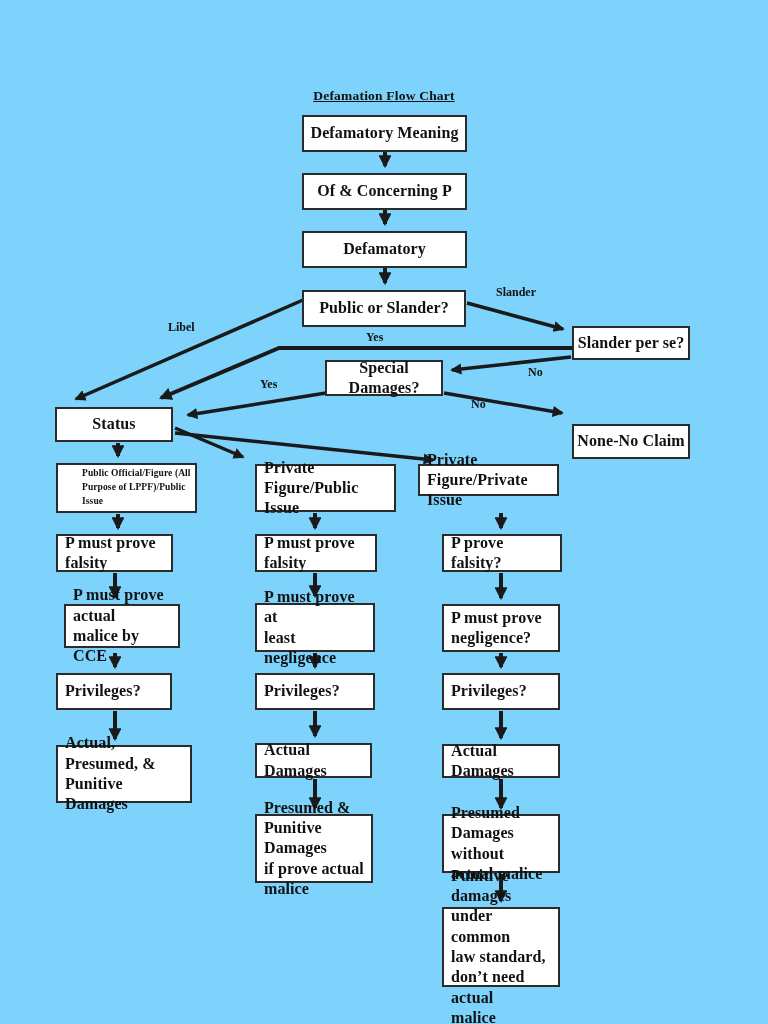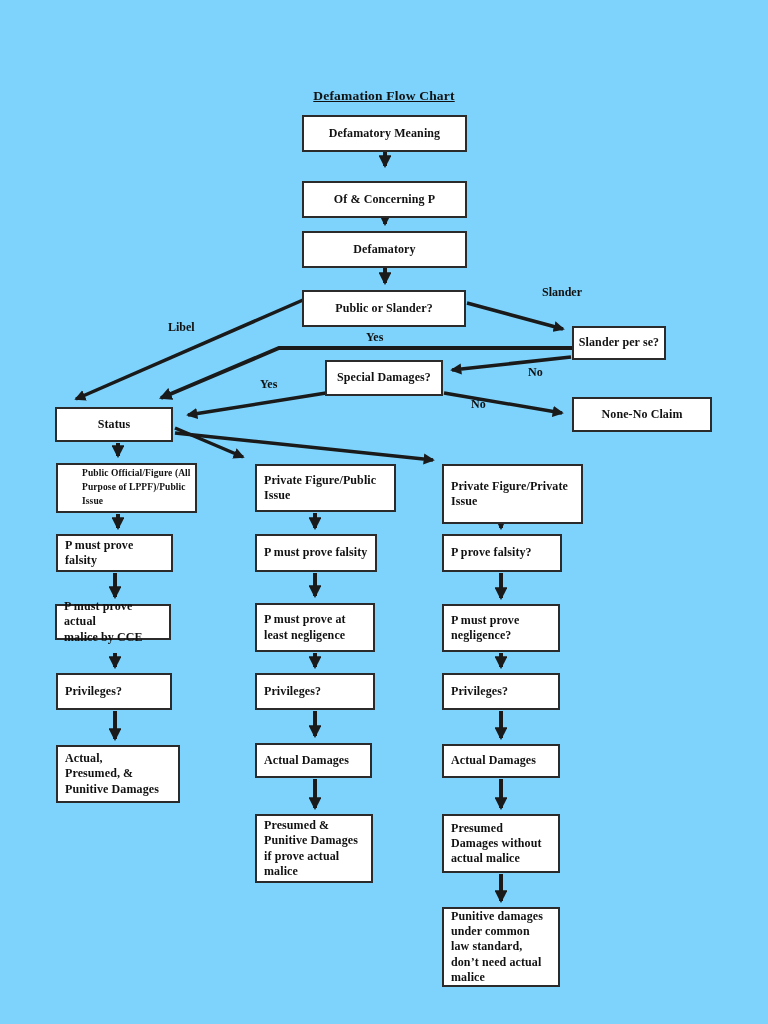--- a/index.html
+++ b/index.html
@@ -8,21 +8,21 @@
     font-family:"Liberation Serif", serif; color:#111; overflow:hidden;
   }
   .title {
     position:absolute; left:0; top:88px; width:768px; text-align:center;
     font-size:13.5px; font-weight:bold; text-decoration:underline; letter-spacing:.2px;
   }
   svg.connectors { position:absolute; left:0; top:0; z-index:1; }
   .box {
     position:absolute; z-index:2; box-sizing:border-box; background:#fff;
     border:2px solid #2b2b2b; display:flex; align-items:center;
-    font-weight:bold; font-size:12px; line-height:1.27; white-space:pre-line;
+    font-weight:bold; font-size:16px; line-height:1.27; white-space:pre-line;
     letter-spacing:.1px;
   }
   .center { justify-content:center; text-align:center; padding:1px 2px; }
   .left { justify-content:flex-start; text-align:left; padding:2px 3px 2px 7px; }
   .small { font-size:9.5px; line-height:1.45; }
   .elabel {
     position:absolute; z-index:2; font-weight:bold; font-size:12px; white-space:nowrap;
   }
 </style>
 </head>
@@ -69,59 +69,59 @@
       <line x1="501" y1="513" x2="501" y2="528" stroke-width="4" marker-end="url(#ah)"></line>
       <line x1="501" y1="573" x2="501" y2="598" stroke-width="4" marker-end="url(#ah)"></line>
       <line x1="501" y1="653" x2="501" y2="667" stroke-width="4" marker-end="url(#ah)"></line>
       <line x1="501" y1="711" x2="501" y2="738" stroke-width="4" marker-end="url(#ah)"></line>
       <line x1="501" y1="779" x2="501" y2="808" stroke-width="4" marker-end="url(#ah)"></line>
       <line x1="501" y1="874" x2="501" y2="901" stroke-width="4" marker-end="url(#ah)"></line>
     </g>
   </svg>
 
   <div class="box center" style="left:302px; top:115px; width:165px; height:37px;">Defamatory Meaning</div>
-  <div class="box center" style="left:302px; top:173px; width:165px; height:37px;margin-top:8px;">Of &amp; Concerning P</div>
+  <div class="box center" style="left:302px; top:173px; width:165px; height:37px;">Of &amp; Concerning P</div>
   <div class="box center" style="left:302px; top:231px; width:165px; height:37px;">Defamatory</div>
   <div class="box center" style="left:302px; top:290px; width:164px; height:37px;">Public or Slander?</div>
-  <div class="box center" style="left:572px; top:326px; width:94px; height:34px;">Slander per se?</div>
+  <div class="box center" style="left:572px; top:326px; width:118px; height:34px;">Slander per se?</div>
   <div class="box center" style="left:325px; top:360px; width:118px; height:36px;">Special Damages?</div>
   <div class="box center" style="left:55px; top:407px; width:118px; height:35px;">Status</div>
-  <div class="box center" style="left:572px; top:397px; width:140px; height:35px;">None-No Claim</div>
+  <div class="box center" style="left:572px; top:424px; width:118px; height:35px;">None-No Claim</div>
 
   <div class="elabel" style="left:168px; top:320px;text-align:right;">Libel</div>
-  <div class="elabel" style="left:496px; top:285px;margin-left:46px;">Slander</div>
+  <div class="elabel" style="left:496px; top:285px;">Slander</div>
   <div class="elabel" style="left:366px; top:330px;">Yes</div>
   <div class="elabel" style="left:260px; top:377px;">Yes</div>
   <div class="elabel" style="left:528px; top:365px;">No</div>
   <div class="elabel" style="left:471px; top:397px;">No</div>
 
   <div class="box left small" style="left:56px; top:463px; width:141px; height:50px;padding-left:24px;">Public Official/Figure (All
 Purpose of LPPF)/Public
 Issue</div>
   <div class="box left" style="left:56px; top:534px; width:117px; height:38px;">P must prove falsity</div>
-  <div class="box left" style="left:55px; top:604px; width:116px; height:36px;">P must prove actual
+  <div class="box left" style="left:64px; top:604px; width:116px; height:44px;">P must prove actual
 malice by CCE</div>
   <div class="box left" style="left:56px; top:673px; width:116px; height:37px;">Privileges?</div>
-  <div class="box left" style="left:56px; top:745px; width:124px; height:58px;">Actual,
+  <div class="box left" style="left:56px; top:745px; width:136px; height:58px;">Actual,
 Presumed, &amp;
 Punitive Damages</div>
 
   <div class="box left" style="left:255px; top:464px; width:141px; height:48px;">Private Figure/Public
 Issue</div>
   <div class="box left" style="left:255px; top:534px; width:122px; height:38px;">P must prove falsity</div>
   <div class="box left" style="left:255px; top:603px; width:120px; height:49px;">P must prove at
 least negligence</div>
   <div class="box left" style="left:255px; top:673px; width:120px; height:37px;">Privileges?</div>
   <div class="box left" style="left:255px; top:743px; width:117px; height:35px;">Actual Damages</div>
   <div class="box left" style="left:255px; top:814px; width:118px; height:69px;">Presumed &amp;
 Punitive Damages
 if prove actual
 malice</div>
 
-  <div class="box left" style="left:442px; top:464px; width:141px; height:60px;">Private Figure/Private
+  <div class="box left" style="left:418px; top:464px; width:141px; height:32px;">Private Figure/Private
 Issue</div>
   <div class="box left" style="left:442px; top:534px; width:120px; height:38px;">P prove falsity?</div>
   <div class="box left" style="left:442px; top:604px; width:118px; height:48px;">P must prove
 negligence?</div>
   <div class="box left" style="left:442px; top:673px; width:118px; height:37px;">Privileges?</div>
   <div class="box left" style="left:442px; top:744px; width:118px; height:34px;">Actual Damages</div>
   <div class="box left" style="left:442px; top:814px; width:118px; height:59px;">Presumed
 Damages without
 actual malice</div>
   <div class="box left" style="left:442px; top:907px; width:118px; height:80px;">Punitive damages

